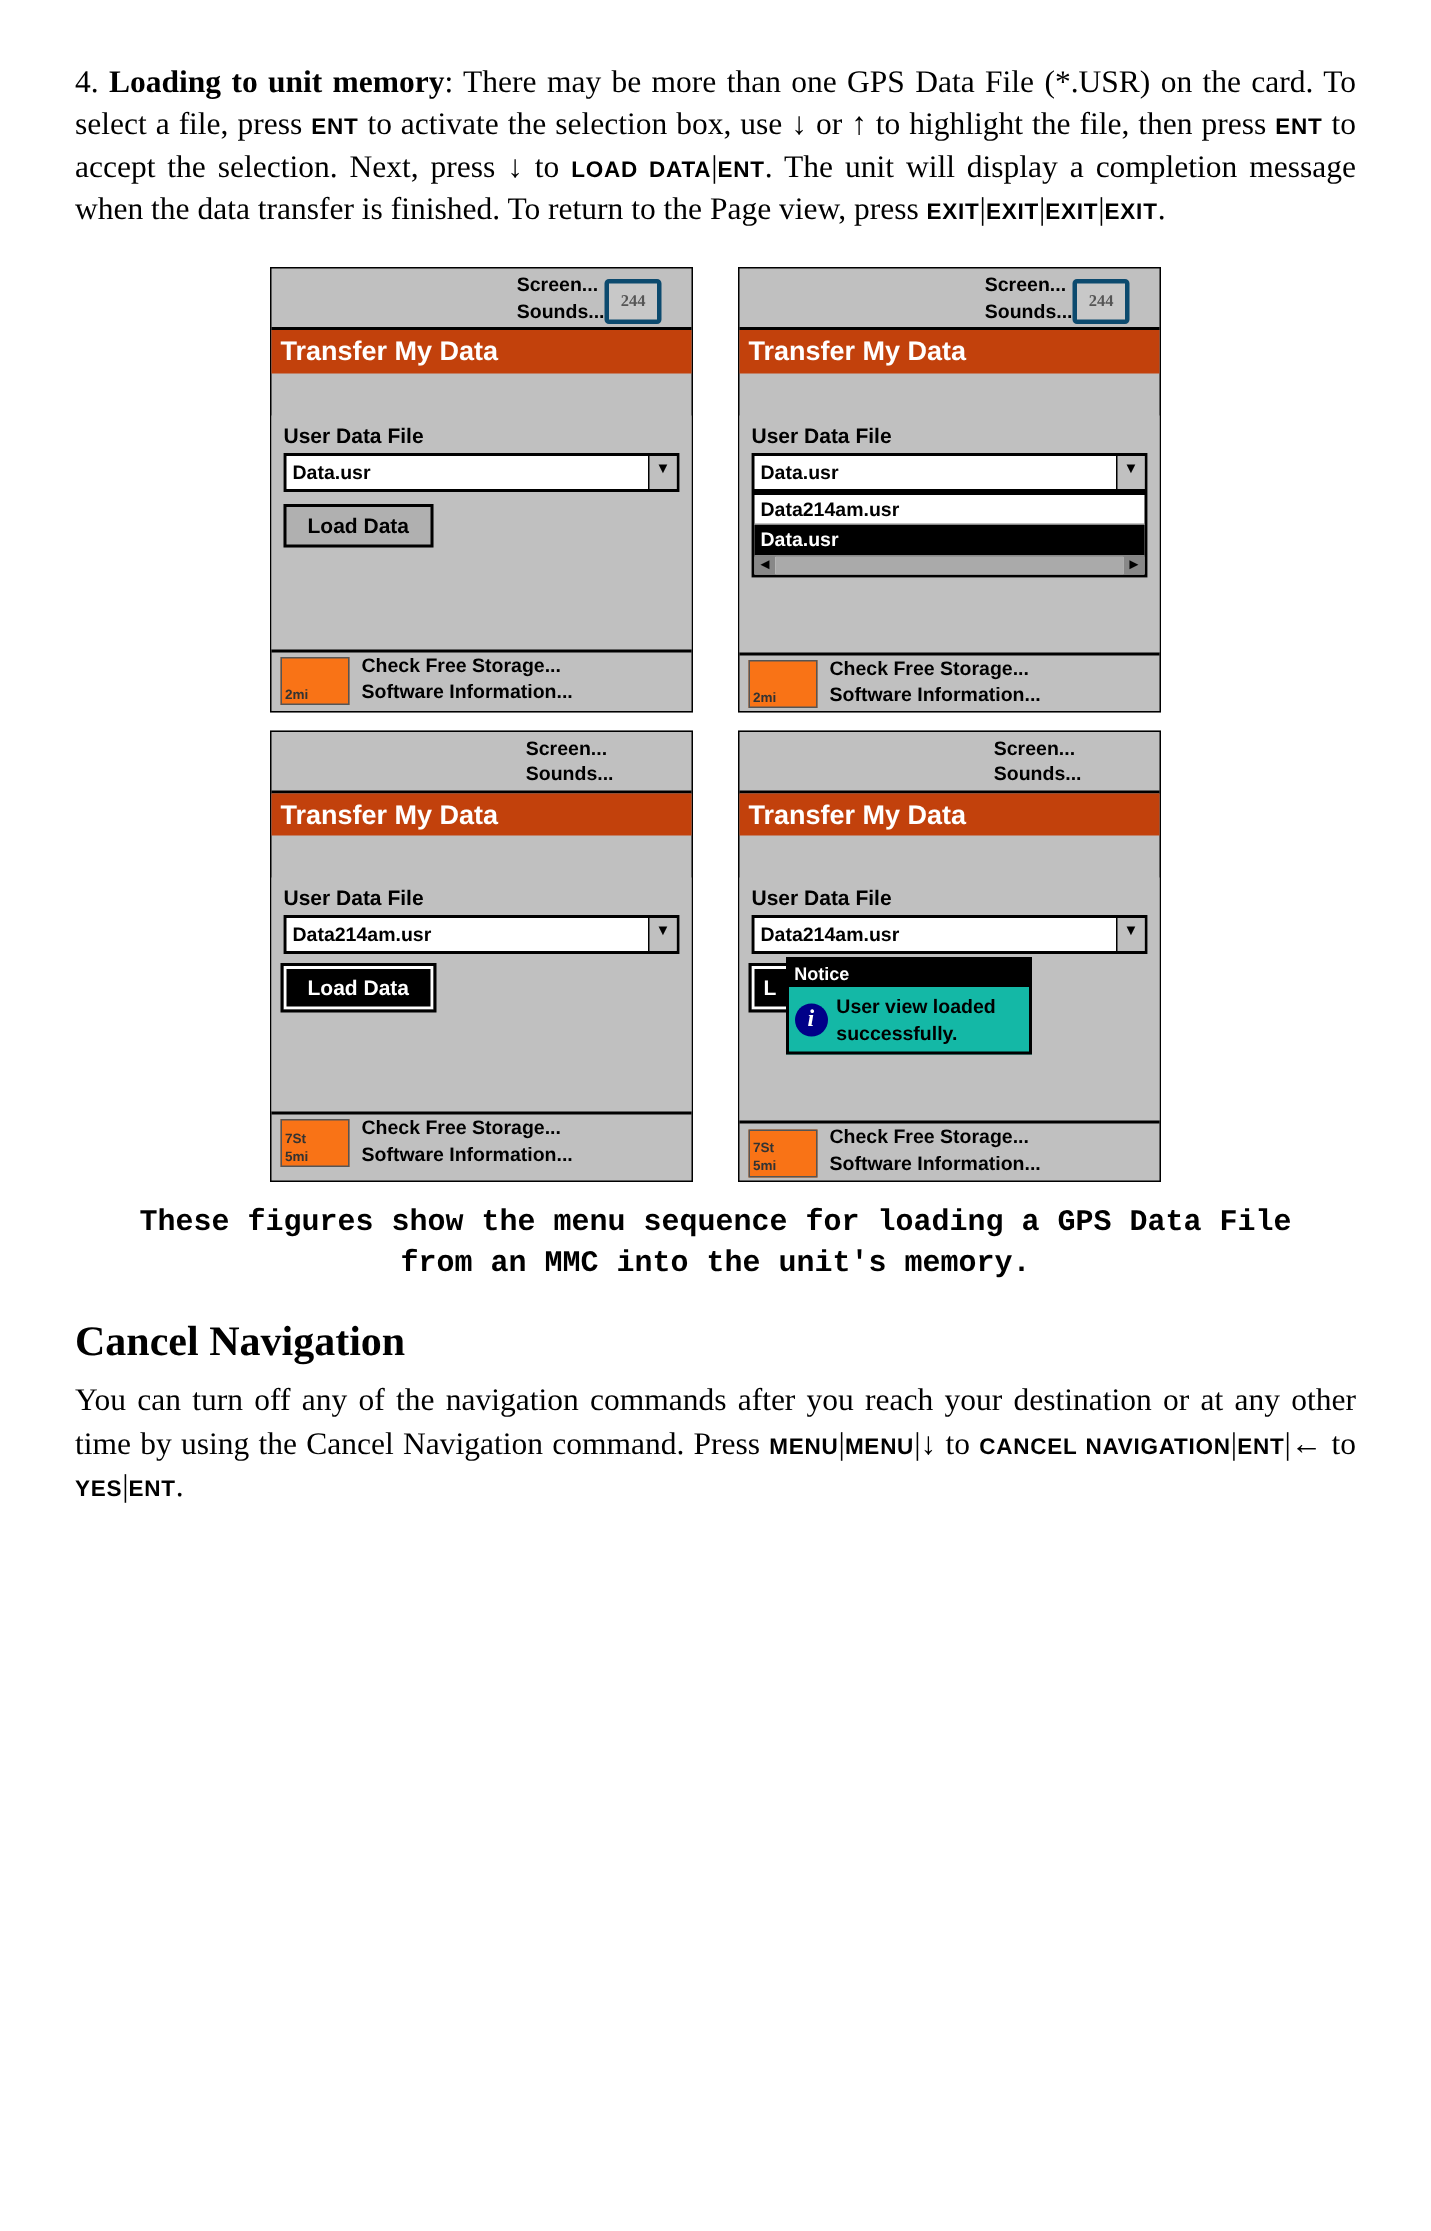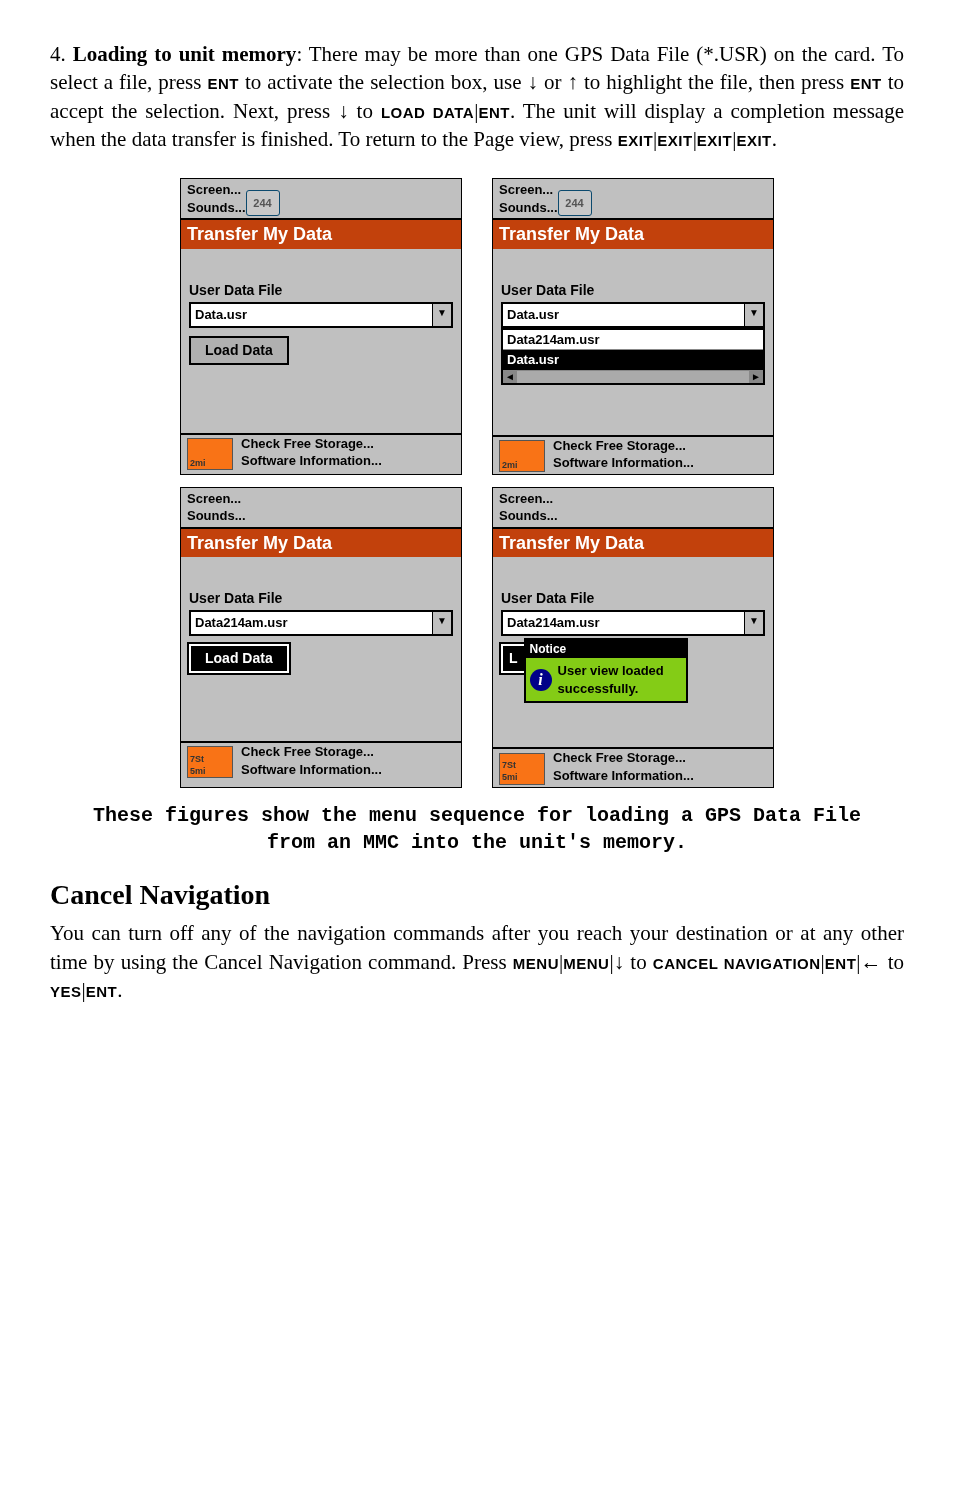--- a/index.html
+++ b/index.html
@@ -32,36 +32,37 @@
   .device {
     width: 280px;
     border: 1px solid #000;
     background: #c0c0c0;
     font-family: Arial, sans-serif;
     font-size: 13px;
     font-weight: bold;
     color: #000;
   }
   .topmenu {
-    padding: 2px 6px;
+    padding: 2px 20px;
     border-bottom: 2px solid #000;
     display: flex;
-    justify-content: flex-start;
+    justify-content: flex-end;
     align-items: flex-end;
   }
   .topmenu-left { display: flex; flex-direction: column; }
   .compass {
     width: 32px; height: 24px;
-    border: 1px solid #0c4a6e;
+    border: 3px solid #0c4a6e;
     background: #c8c8c8;
     border-radius: 3px;
     font-size: 11px;
     text-align: center;
     line-height: 24px;
     color: #555;
+    font-family: Liberation Serif, serif;
   }
   .titlebar {
     background: #c2410c;
     color: #fff;
     padding: 2px 6px;
     font-size: 18px;
   }
   .panel {
     padding: 4px 8px 8px 8px;
     background: #c0c0c0;
@@ -118,21 +119,21 @@
   }
   .button.sel {
     background: #000;
     color: #fff;
     border-color:#fff;
     outline: 2px solid #000;
   }
   .notice {
     position: relative;
     border: 2px solid #000;
-    background: #84cc16;
+    background: #14b8a6;
     width: 160px;
     margin-top: -4px;
     margin-left: 40px;
   }
   .notice-title {
     background:#000; color:#fff; font-size:12px; padding:1px 4px;
   }
   .notice-body {
     display:flex; align-items:center; gap:6px; padding:4px;
     font-size:13px;

